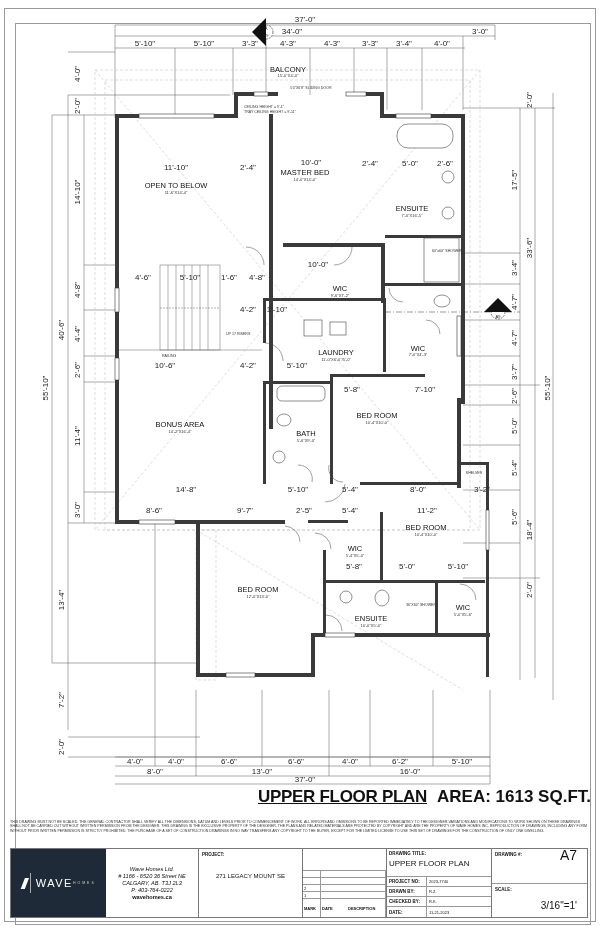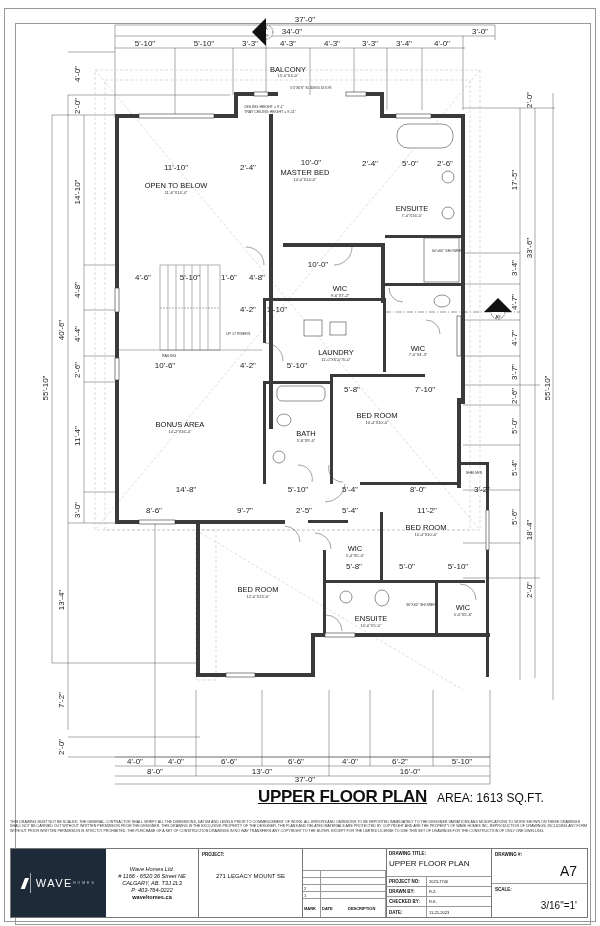--- a/index.html
+++ b/index.html
@@ -6,21 +6,21 @@
   body { width:600px; height:926px; position:relative; overflow:hidden; font-family:"Liberation Sans", sans-serif; color:#111; }
   .sheet { position:absolute; left:4px; top:8px; width:590px; height:912px; border:1px solid #9a9a9a; background:#fff; }
   .sheet-inner { position:absolute; left:10px; top:14px; width:576px; height:902px; border:1px solid #9a9a9a; box-sizing:border-box; }
   svg.plan { position:absolute; left:0; top:0; }
   .dim { font-size:8px; fill:#222; font-family:"Liberation Sans", sans-serif; }
   .room { font-size:7.5px; fill:#111; font-family:"Liberation Sans", sans-serif; }
   .sub { font-size:4px; fill:#333; font-family:"Liberation Sans", sans-serif; }
   .tiny { font-size:3.6px; fill:#333; font-family:"Liberation Sans", sans-serif; }
   .title-wrap { position:absolute; left:258px; top:787px; display:flex; align-items:baseline; gap:10px; }
   .plan-title { font-size:17px; font-weight:bold; text-decoration:underline; letter-spacing:-0.3px; }
-  .plan-area { font-size:12px; font-weight:normal; }
+  .plan-area { font-size:17px; font-weight:bold; }
   .notes { position:absolute; left:10px; top:820px; width:578px; font-size:3.6px; line-height:4.4px; color:#333; text-transform:uppercase; }
   .tb { position:absolute; left:10px; top:848px; width:578px; height:70px; border:1px solid #777; display:flex; box-sizing:border-box; }
   .tb-logo { width:95px; background:#1e2a38; display:flex; align-items:center; justify-content:center; gap:5px; color:#fff; }
   .tb-logo .mark { font-size:15px; font-weight:bold; letter-spacing:-3px; font-style:italic; }
   .tb-logo .sep { width:1px; height:20px; background:#aaa; }
   .tb-logo .brand { display:flex; flex-direction:row; align-items:center; }
   .tb-logo .wave { font-size:11px; letter-spacing:1.5px; }
   .tb-logo .homes { font-size:3.5px; letter-spacing:2px; color:#ccc; }
   .tb-company { width:92px; border-right:1px solid #777; font-size:5.6px; font-style:italic; text-align:center; display:flex; flex-direction:column; justify-content:center; line-height:7px; }
   .tb-company .web { font-style:normal; font-weight:bold; }
@@ -37,21 +37,21 @@
   .tb-info .dt { grid-column:1 / span 2; flex-direction:column; align-items:flex-start; justify-content:flex-start; padding-top:2px; }
   .tb-info .dt .lbl { font-weight:bold; }
   .tb-info .dt .val { font-size:8px; margin-top:3px; }
   .tb-info .k { font-weight:bold; border-right:1px solid #999; }
   .tb-info .v { font-size:4px; }
   .tb-info > div:last-child, .tb-info > div:nth-last-child(2) { border-bottom:none; }
   .tb-num { flex:1; display:flex; flex-direction:column; }
   .tb-num .cell { flex:1; position:relative; border-bottom:1px solid #999; }
   .tb-num .cell:last-child { border-bottom:none; }
   .tb-num .lbl { position:absolute; left:3px; top:3px; font-size:4.5px; font-weight:bold; }
-  .tb-num .big { position:absolute; right:10px; bottom:4px; font-size:14px; }
+  .tb-num .big { position:absolute; right:10px; bottom:20px; font-size:14px; }
   .tb-num .scale { position:absolute; right:10px; bottom:6px; font-size:10px; }
 </style>
 </head>
 <body>
 
 <div class="sheet">
   <div class="sheet-inner"></div>
 </div>
 
 <svg class="plan" width="600" height="790" viewBox="0 0 600 790">

